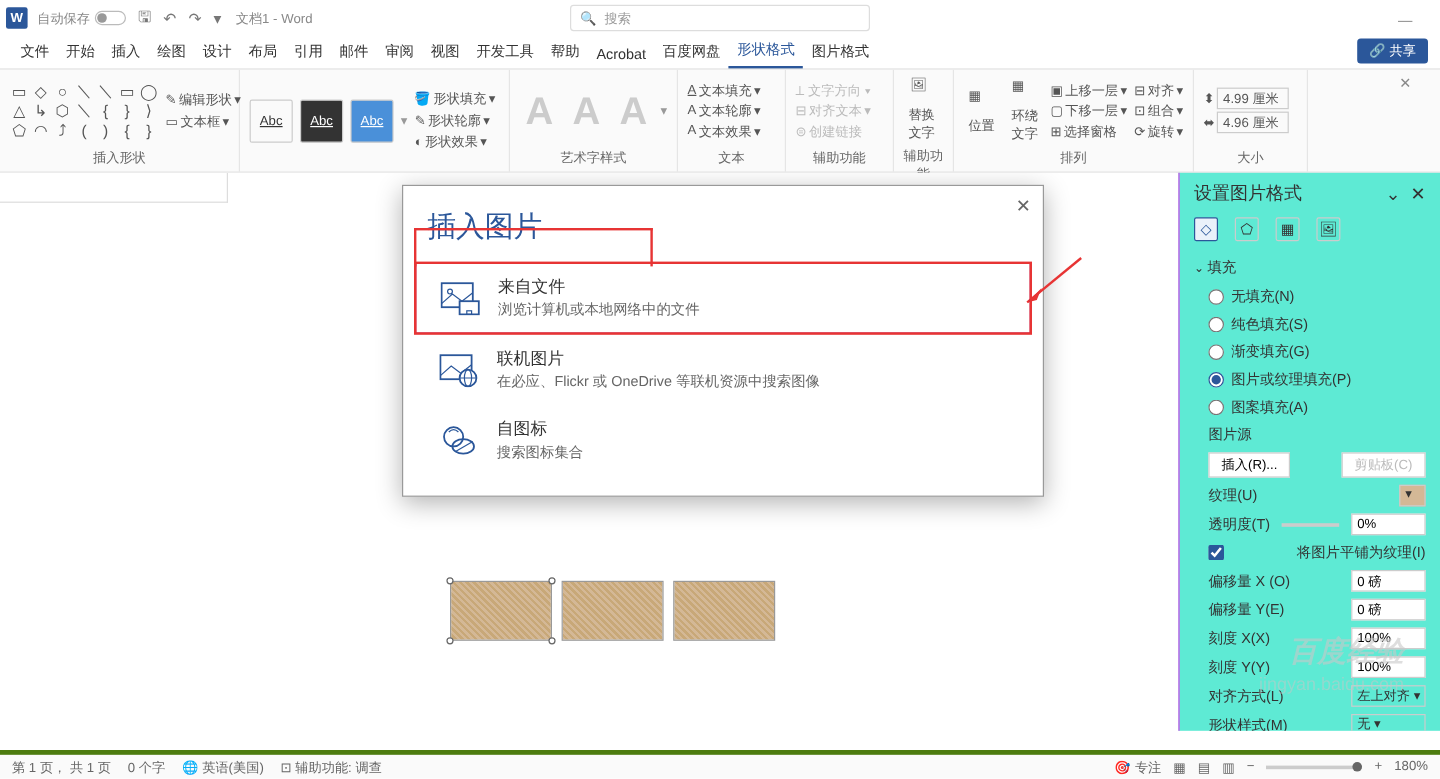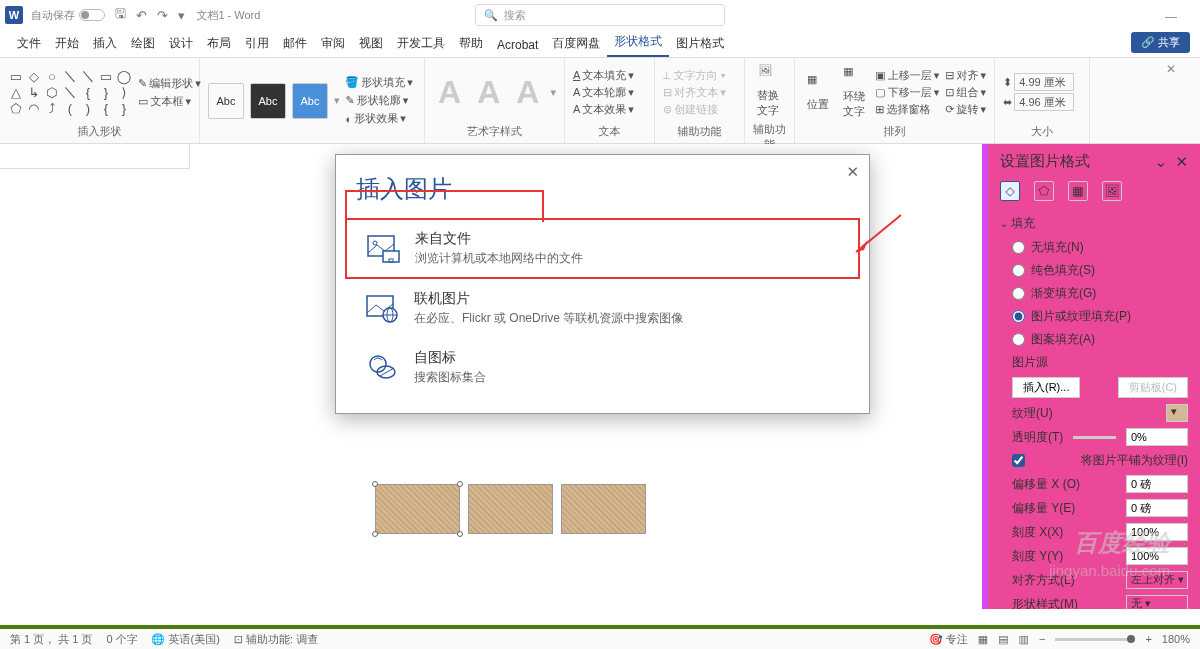--- a/index.html
+++ b/index.html
@@ -28,21 +28,21 @@
 
 
 .ribbon { height: 86px; background: #fafafa; border-bottom: 1px solid #ddd; display: flex; }
 .rgroup { border-right: 1px solid #e5e5e5; padding: 4px 8px; display: flex; flex-direction: column; font-size: 11px; }
 .rgroup-label { text-align: center; color: #666; font-size: 11px; margin-top: auto; padding-top: 2px; }
 .rgroup-body { flex: 1; display: flex; align-items: center; gap: 6px; }
 .shape-gallery { display: grid; grid-template-columns: repeat(7, 16px); grid-template-rows: repeat(3, 14px); gap: 2px; font-size: 13px; color: #555; }
 .shape-gallery span { display: flex; align-items: center; justify-content: center; }
 .side-col { display: flex; flex-direction: column; gap: 3px; font-size: 11px; color: #555; }
 .side-col div { display: flex; align-items: center; gap: 2px; white-space: nowrap; }
-.abc-box { width: 36px; height: 36px; border: 1px solid #ccc; display: flex; align-items: center; justify-content: center; font-size: 11px; border-radius: 2px; }
+.abc-box { width: 36px; height: 36px; border: 1px solid #ccc; display: flex; align-items: center; justify-content: center; font-size: 11px; border-radius: 2px; text-decoration: underline; }
 .abc-box.dark { background: #333; color: #fff; }
 .abc-box.blue { background: #4a90d9; color: #fff; }
 .A-style { font-size: 32px; font-weight: bold; color: #ccc; width: 34px; text-align: center; }
 .vbtn { display: flex; flex-direction: column; align-items: center; gap: 2px; font-size: 11px; color: #555; padding: 2px 4px; }
 .vbtn svg, .vbtn .ico { width: 22px; height: 22px; }
 .vstack { display: flex; flex-direction: column; gap: 2px; font-size: 11px; color: #555; }
 .vstack > div { display: flex; align-items: center; gap: 2px; white-space: nowrap; }
 .size-input { width: 60px; height: 18px; border: 1px solid #ccc; font-size: 11px; padding: 0 4px; display: inline-flex; align-items: center; }
 
 
@@ -59,21 +59,21 @@
 .dialog h2 { color: #2b579a; font-size: 24px; font-weight: normal; padding: 0 20px 12px; }
 .doption { display: flex; align-items: center; gap: 14px; padding: 10px 20px; margin: 2px 10px; cursor: pointer; }
 .doption.selected { border: 1px solid #be185d; outline: 2px solid #e73434; outline-offset: -1px; position: relative; }
 .doption.selected::before { content:''; position:absolute; left:-2px; top:-30px; width:195px; height:30px; border:2px solid #e73434; border-bottom:none; }
 .doption-icon { width: 34px; height: 28px; flex-shrink: 0; }
 .doption-text .title { font-size: 14px; color: #333; }
 .doption-text .desc { font-size: 12px; color: #666; margin-top: 2px; }
 .red-arrow { position: absolute; left: 510px; top: 55px; pointer-events: none; }
 
 
-.panel { position: absolute; right: 0; top: 0; width: 218px; height: 100%; border-left: 6px solid #d946ef; background: #ec4899; padding: 8px 12px; overflow: hidden; }
+.panel { position: absolute; right: 0; top: 0; width: 218px; height: 100%; border-left: 1px solid #d946ef; background: #5eead4; padding: 8px 12px; overflow: hidden; }
 .panel h3 { font-size: 15px; font-weight: normal; display: flex; align-items: center; justify-content: space-between; }
 .panel-tabs { display: flex; gap: 14px; margin: 10px 0; }
 .panel-tabs span { width: 20px; height: 20px; border: 1px solid #ccc; display: flex; align-items: center; justify-content: center; border-radius: 2px; cursor: pointer; }
 .panel-tabs span.active { border-color: #2b579a; color: #2b579a; background: #eaf1fa; }
 .collapse-hdr { font-size: 12px; padding: 4px 0; cursor: pointer; }
 .collapse-hdr::before { content: '⌄ '; font-size: 10px; }
 .radio-list label { display: flex; align-items: center; gap: 6px; font-size: 12px; padding: 3px 0 3px 12px; cursor: pointer; }
 .radio-list input { accent-color: #2b579a; }
 .panel-sub { padding-left: 12px; font-size: 12px; }
 .panel-sub .row { display: flex; align-items: center; justify-content: space-between; padding: 3px 0; gap: 6px; white-space: nowrap; }

